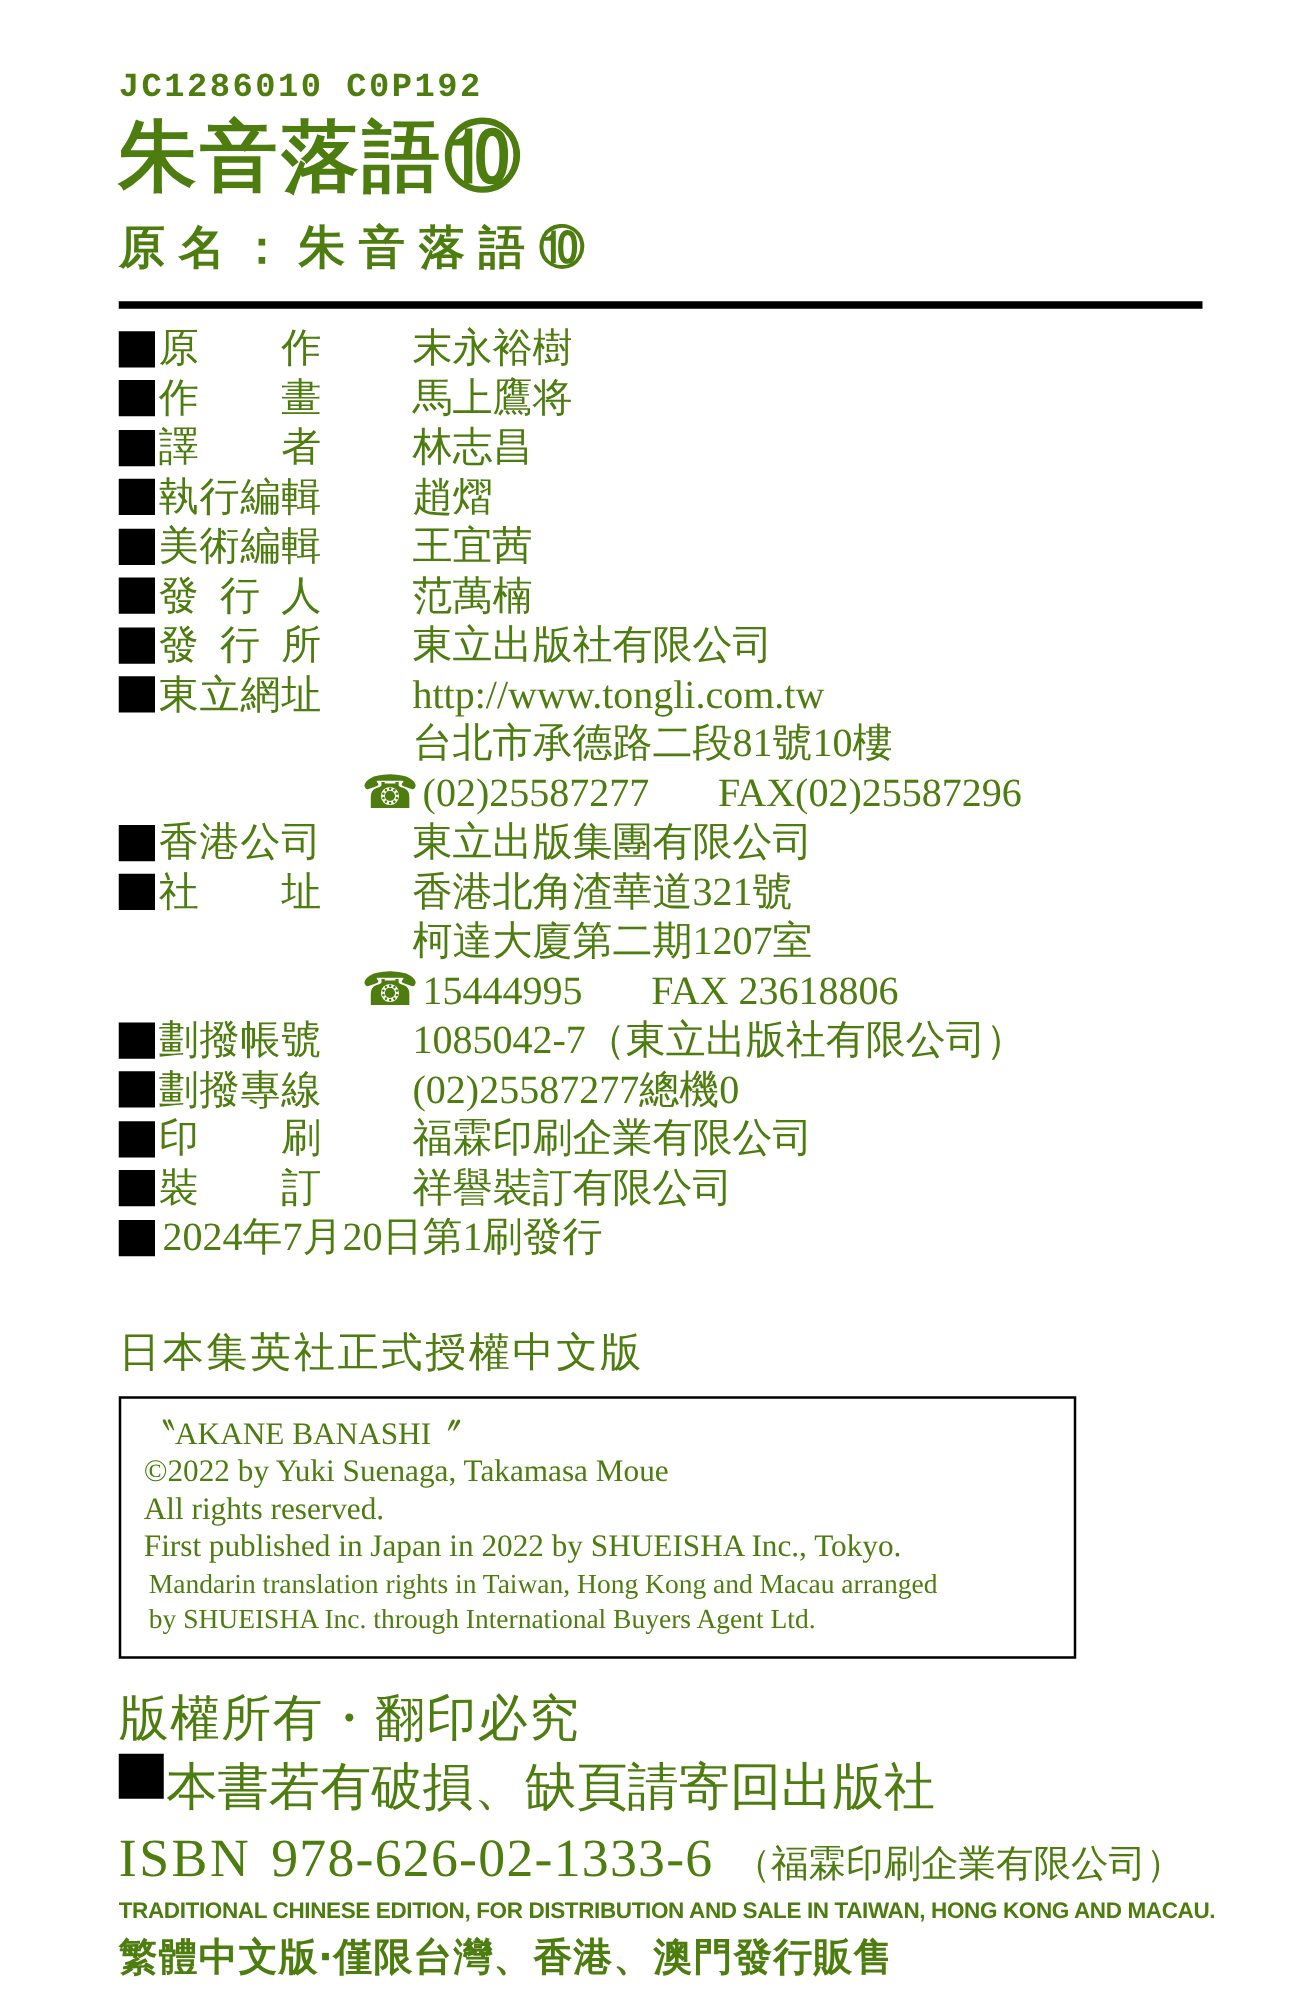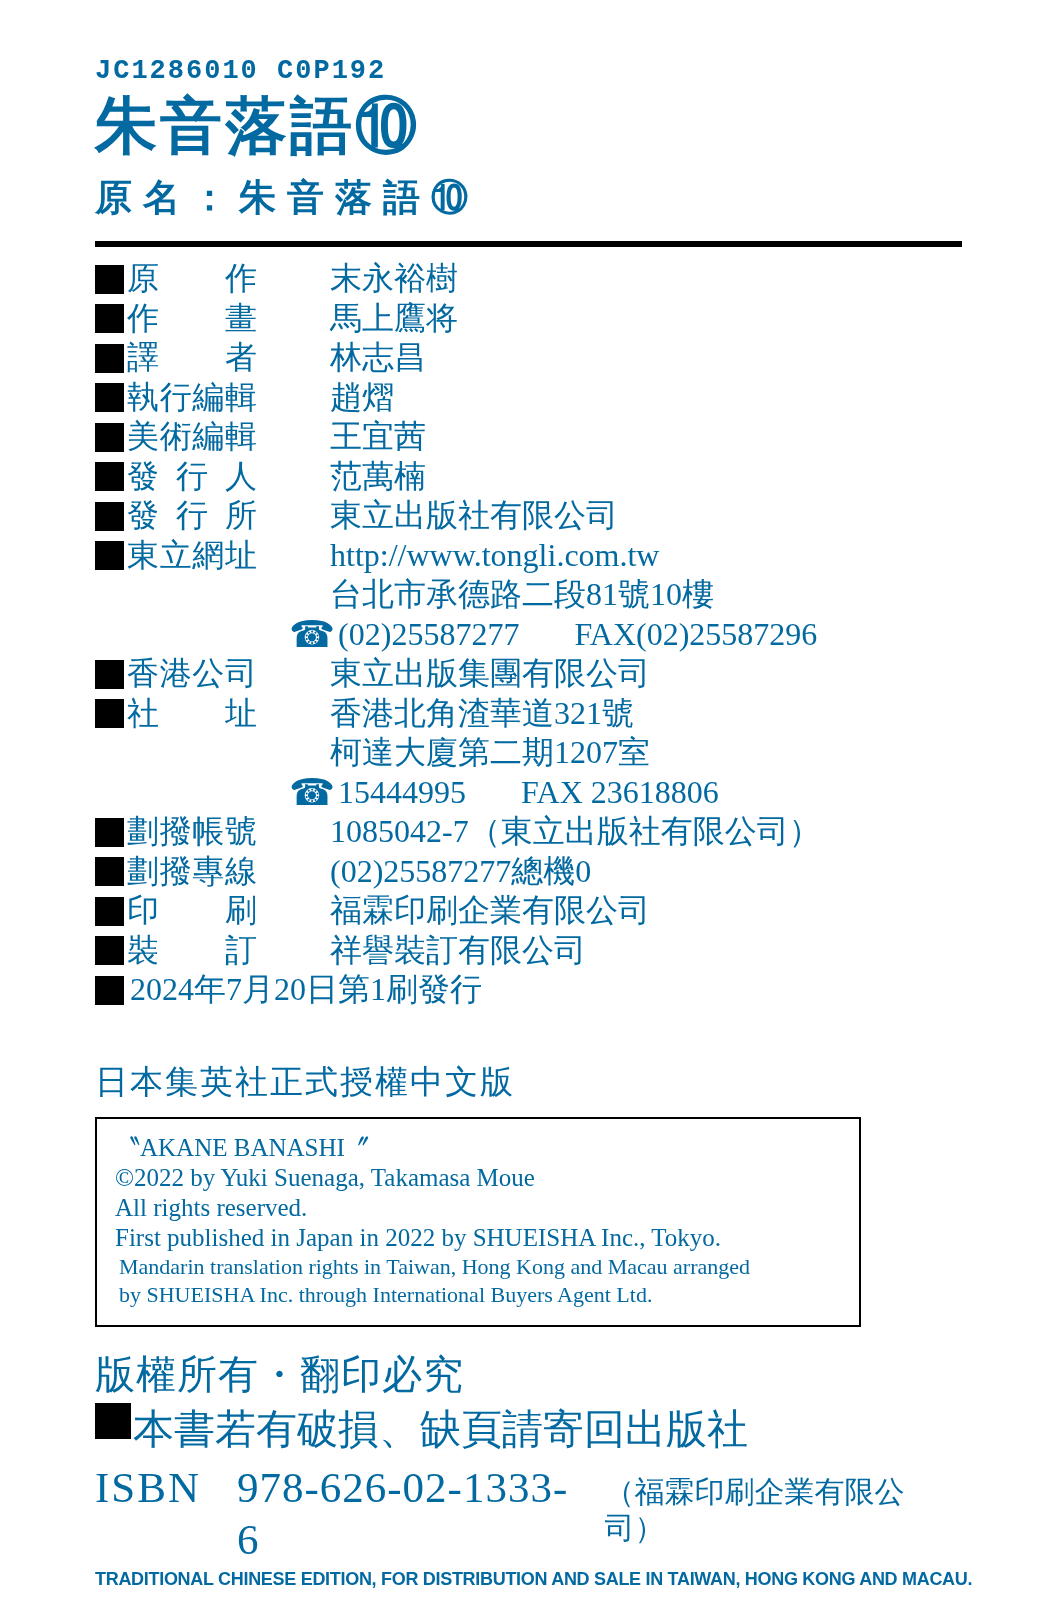--- a/index.html
+++ b/index.html
@@ -1,20 +1,20 @@
 <!DOCTYPE html>
 <html><head>
 <meta charset="utf-8">
 <style>
   html,body{margin:0;padding:0;background:#e8e8e8;}
   .page{
     position:relative;
     width:1042px;height:1600px;
     margin:0 auto;
-    background:#fff;color:#0369a1;
+    background:#fff;color:#4d7c0f;
     font-family:"Liberation Serif","DejaVu Serif",serif;
     box-sizing:border-box;
     padding:56px 80px 0 95px;
     overflow:hidden;
   }
   
   .code{
     font-family:"Liberation Mono","DejaVu Sans Mono",monospace;
     font-size:27px;letter-spacing:2px;font-weight:bold;
   }
@@ -50,21 +50,21 @@
     padding:14px 18px 16px 18px;
   }
   .lic-line{font-size:25px;line-height:30px;}
   .lic-line.small{font-size:22px;line-height:28px;padding-left:4px;}
   
   .copyright{margin-top:24px;font-size:40px;letter-spacing:1px;line-height:1.2;}
   .damage{margin-top:4px;font-size:41px;line-height:1.3;display:flex;align-items:flex-start;}
   .sq2{width:36px;height:36px;background:#000;flex:0 0 auto;margin-right:2px;}
   .isbn-line{margin-top:6px;display:flex;align-items:baseline;line-height:1.2;}
   .isbn-label{font-size:43px;letter-spacing:2px;}
-  .isbn-num{font-size:43px;margin-left:36px;letter-spacing:1px;}
+  .isbn-num{font-size:43px;margin-left:16px;letter-spacing:1px;}
   .isbn-note{font-size:30px;margin-left:16px;}
   .eng{
     margin-top:4px;
     font-family:"Liberation Sans","DejaVu Sans",sans-serif;
     font-size:18px;letter-spacing:-0.3px;font-weight:bold;white-space:nowrap;
   }
   .region{
     margin-top:6px;
     font-family:"Liberation Sans","DejaVu Sans",sans-serif;
     font-size:31px;font-weight:bold;letter-spacing:1px;

